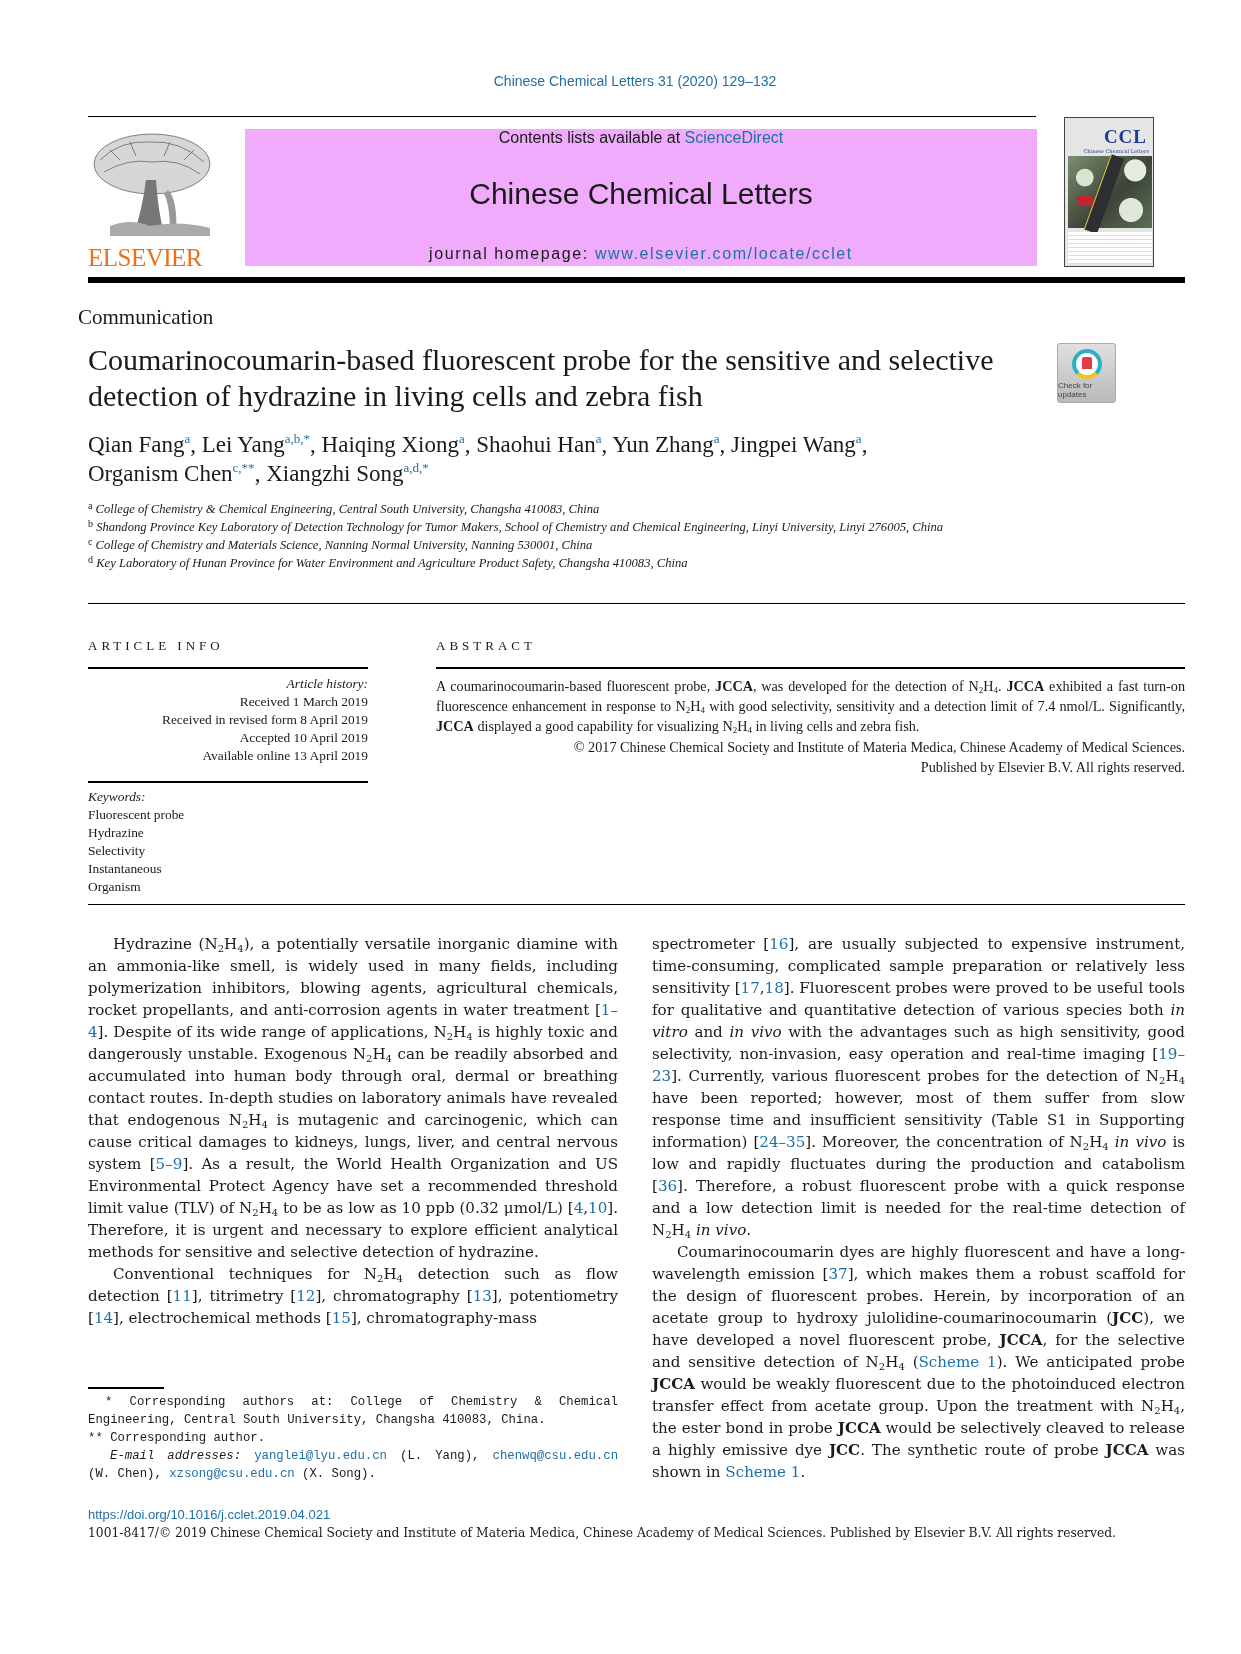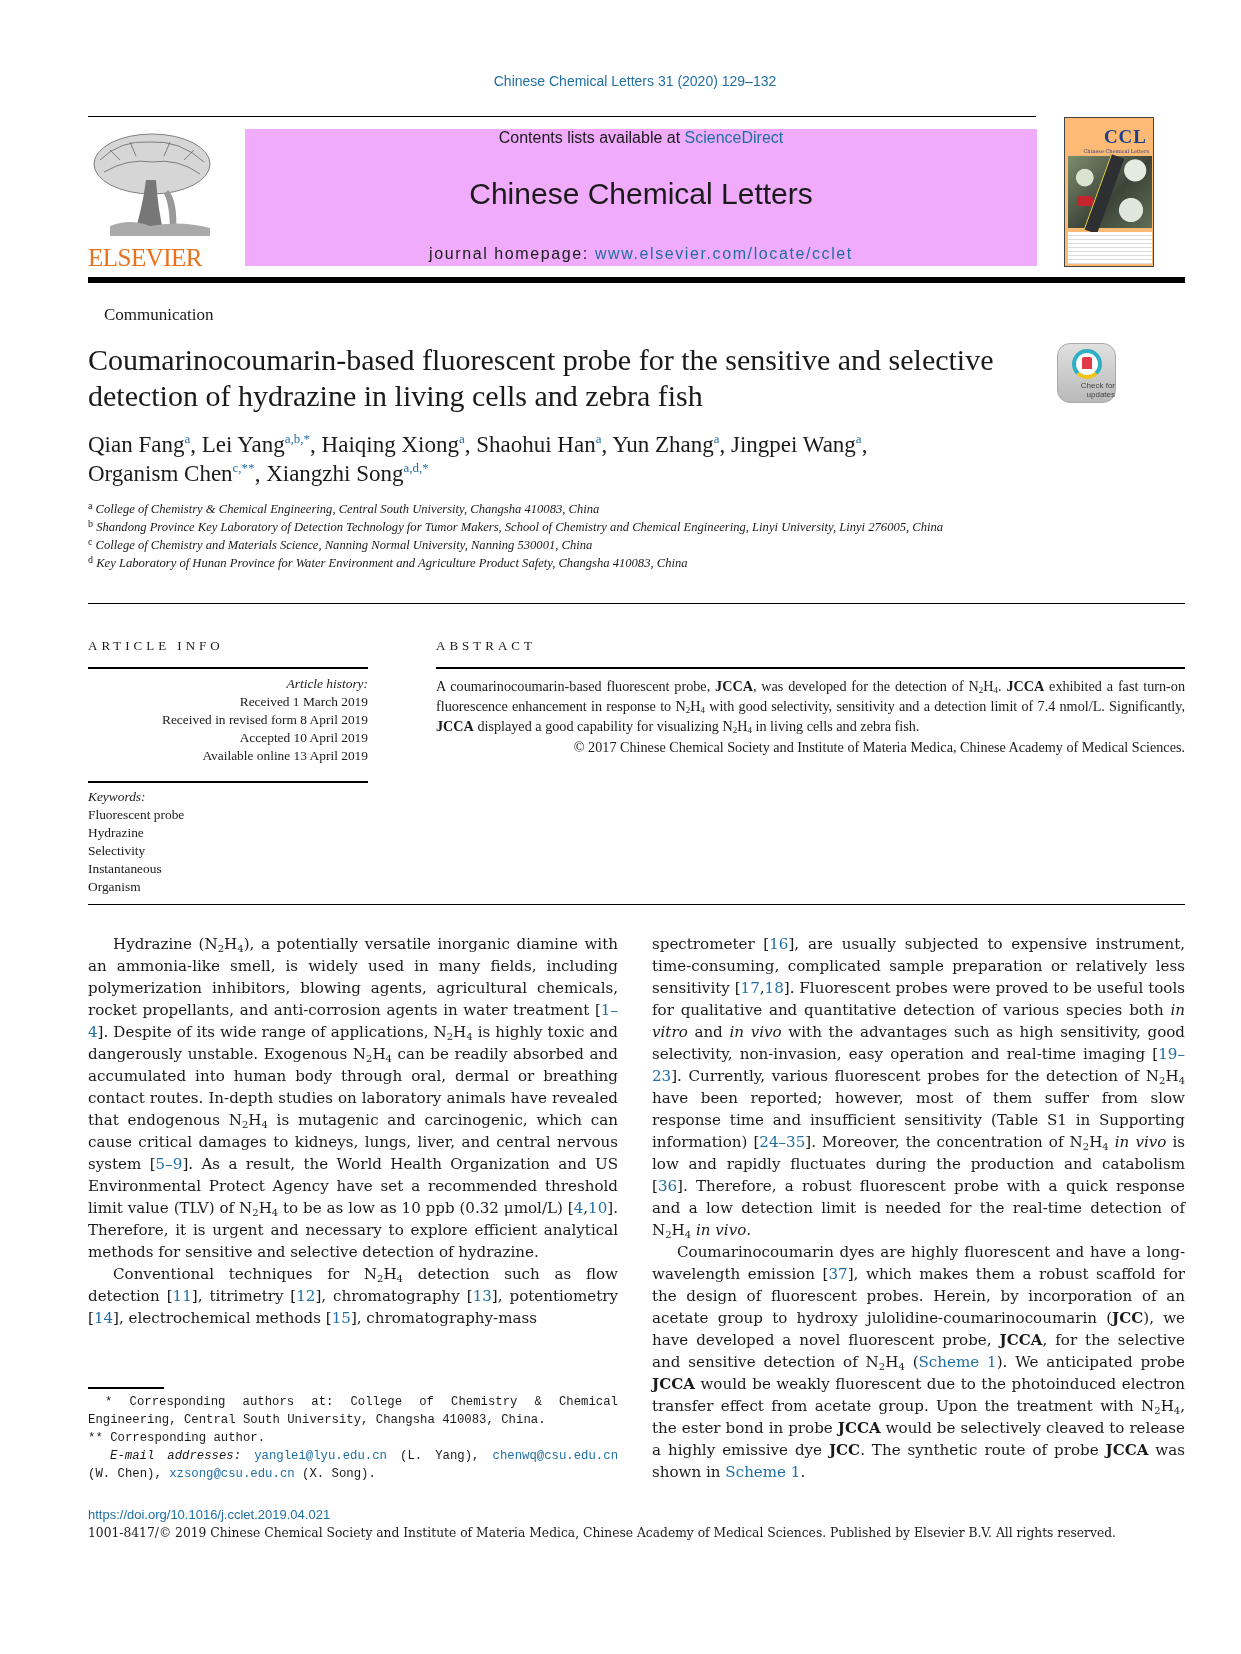--- a/index.html
+++ b/index.html
@@ -13,33 +13,33 @@
 
   #elsevier-logo { top: 130px; left: 88px; width: 128px; height: 140px; }
   #elsevier-logo .tree { width: 124px; height: 108px; margin-left: 2px; }
   #elsevier-logo .word { font-family: "Liberation Serif", serif; font-size: 25px; color: #e9711c; letter-spacing: -0.5px; line-height: 26px; margin-top: 3px; }
 
   #masthead { top: 129px; left: 245px; width: 792px; height: 137px; background: #f0abfc; }
   #masthead .contents { position: absolute; top: 0px; width: 100%; text-align: center; font-family: "Liberation Sans", sans-serif; font-size: 16px; line-height: 18px; }
   #masthead .jtitle { position: absolute; top: 48px; width: 100%; text-align: center; font-family: "Liberation Sans", sans-serif; font-size: 30px; }
   #masthead .homepage { position: absolute; top: 116px; width: 100%; text-align: center; font-family: "Liberation Sans", sans-serif; font-size: 16px; letter-spacing: 1.6px; }
 
-  #cover { top: 117px; left: 1064px; width: 90px; height: 150px; border: 1px solid #444; background: #fdba74; overflow: hidden; }
+  #cover { top: 117px; left: 1064px; width: 90px; height: 150px; border: 1px solid #444; background: #e5e5e5; overflow: hidden; }
   #cover .ccl { position: absolute; right: 6px; top: 8px; font-family: "Liberation Serif", serif; font-weight: bold; font-size: 19px; color: #1d3d8f; letter-spacing: 1px; }
   #cover .ccl-sub { position: absolute; right: 4px; top: 30px; font-size: 5px; color: #1d3d8f; }
   #cover .photo { position: absolute; left: 3px; top: 38px; width: 84px; height: 72px; background: radial-gradient(circle at 20% 30%, #d9e3d0 0 10%, transparent 11%), radial-gradient(circle at 80% 20%, #e4ebe0 0 12%, transparent 13%), radial-gradient(circle at 75% 75%, #dfe6da 0 14%, transparent 15%), linear-gradient(135deg, #7d8d6d, #3c4438 55%, #5f6e56); }
   #cover .road { position: absolute; left: 32px; top: 36px; width: 14px; height: 80px; background: #2d2f33; transform: rotate(20deg); border-left: 1px solid #e6d13a; }
   #cover .car { position: absolute; left: 12px; top: 78px; width: 16px; height: 10px; background: #c4252c; border-radius: 3px; }
   #cover .foot { position: absolute; left: 3px; top: 114px; width: 84px; height: 32px; background: repeating-linear-gradient(0deg, #ddd 0 1px, #fff 1px 4px); }
 
   #thick-rule { top: 277px; left: 88px; width: 1097px; height: 6px; background: #000; }
 
-  #article-type { top: 305px; left: 104px; font-family: "Liberation Serif", serif; font-size: 17px; }
+  #article-type { top: 305px; left: 78px; font-family: "Liberation Serif", serif; font-size: 21px; }
   #title { top: 342px; left: 88px; width: 960px; font-family: "Liberation Serif", serif; font-size: 30px; line-height: 36px; }
-  #check-updates { top: 343px; left: 1057px; width: 59px; height: 60px; background: linear-gradient(#e0e0e0, #b9b9b9); border-radius: 13px; border: 1px solid #aaa; text-align: right; }
+  #check-updates { top: 343px; left: 1057px; width: 59px; height: 60px; background: linear-gradient(#e0e0e0, #b9b9b9); border-radius: 3px; border: 1px solid #aaa; text-align: left; }
   #check-updates .ring { width: 30px; height: 30px; border-radius: 50%; margin: 5px auto 0; border: 4px solid #2db0c4; border-bottom-color: #f2c31b; position: relative; background: #fff; }
   #check-updates .ring::after { content: ""; position: absolute; left: 6px; top: 4px; width: 10px; height: 12px; background: #e23a48; border-radius: 2px 2px 0 0; }
   #check-updates .cu-label { font-family: "Liberation Sans", sans-serif; font-size: 8px; line-height: 9px; color: #444; margin-top: 2px; }
 
   #authors { top: 430px; left: 88px; width: 1000px; font-family: "Liberation Serif", serif; font-size: 23px; line-height: 29px; }
   #authors sup { font-size: 13px; color: #1f6fa3; vertical-align: 9px; line-height: 0; }
 
   #affiliations { top: 500px; left: 88px; width: 900px; font-family: "Liberation Serif", serif; font-style: italic; font-size: 12.6px; line-height: 18px; }
   #affiliations sup { font-style: normal; font-size: 10px; vertical-align: 4px; line-height: 0; }
 
@@ -166,20 +166,21 @@
   <div>Hydrazine</div>
   <div>Selectivity</div>
   <div>Instantaneous</div>
   <div>Organism</div>
 </div>
 
 <div id="abstract" class="abs">
   <div><span>A coumarinocoumarin-based fluorescent probe, </span><b>JCCA</b><span>, was developed for the detection of N</span><sub>2</sub><span>H</span><sub>4</sub><span>. </span><b>JCCA</b><span> exhibited a fast turn-on fluorescence enhancement in response to N</span><sub>2</sub><span>H</span><sub>4</sub><span> with good selectivity, sensitivity and a detection limit of 7.4 nmol/L. Significantly, </span><b>JCCA</b><span> displayed a good capability for visualizing N</span><sub>2</sub><span>H</span><sub>4</sub><span> in living cells and zebra fish.</span></div>
   <div class="copy">
       <div>© 2017 Chinese Chemical Society and Institute of Materia Medica, Chinese Academy of Medical Sciences.</div>
+      <div>Published by Elsevier B.V. All rights reserved.</div>
     </div>
 </div>
 
 <div id="rule-body" class="abs"></div>
 
 <div id="col-left" class="abs col">
   <p class="indent"><span>Hydrazine (N</span><sub>2</sub>H<sub>4</sub><span>), a potentially versatile inorganic diamine with an ammonia-like smell, is widely used in many fields, including polymerization inhibitors, blowing agents, agricultural chemicals, rocket propellants, and anti-corrosion agents in water treatment [</span><a>1–4</a><span>]. Despite of its wide range of applications, N</span><sub>2</sub>H<sub>4</sub><span> is highly toxic and dangerously unstable. Exogenous N</span><sub>2</sub>H<sub>4</sub><span> can be readily absorbed and accumulated into human body through oral, dermal or breathing contact routes. In-depth studies on laboratory animals have revealed that endogenous N</span><sub>2</sub>H<sub>4</sub><span> is mutagenic and carcinogenic, which can cause critical damages to kidneys, lungs, liver, and central nervous system [</span><a>5–9</a><span>]. As a result, the World Health Organization and US Environmental Protect Agency have set a recommended threshold limit value (TLV) of N</span><sub>2</sub>H<sub>4</sub><span> to be as low as 10 ppb (0.32 μmol/L) [</span><a>4</a><span>,</span><a>10</a><span>]. Therefore, it is urgent and necessary to explore efficient analytical methods for sensitive and selective detection of hydrazine.</span></p>
   <p class="indent"><span>Conventional techniques for N</span><sub>2</sub>H<sub>4</sub><span> detection such as flow detection [</span><a>11</a><span>], titrimetry [</span><a>12</a><span>], chromatography [</span><a>13</a><span>], potentiometry [</span><a>14</a><span>], electrochemical methods [</span><a>15</a><span>], chromatography-mass</span></p>
 </div>
 

